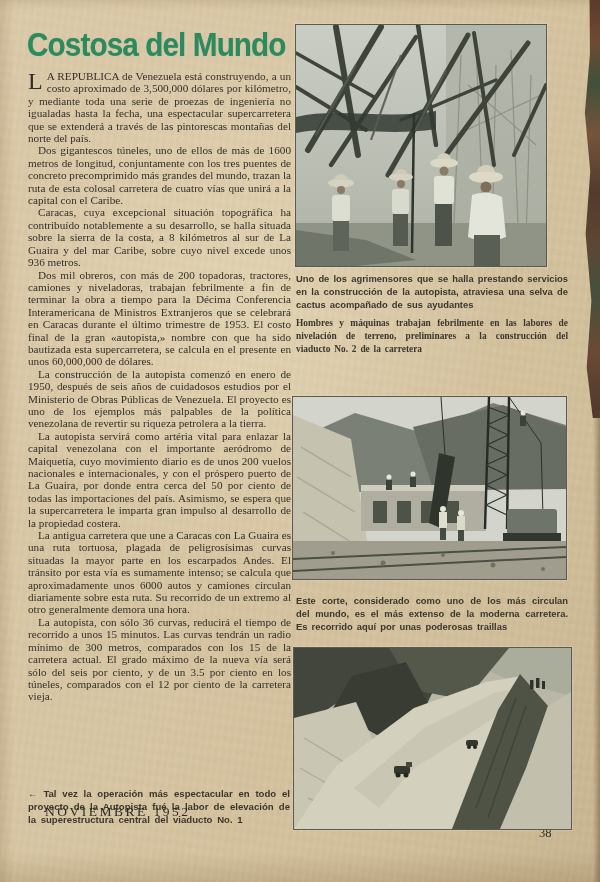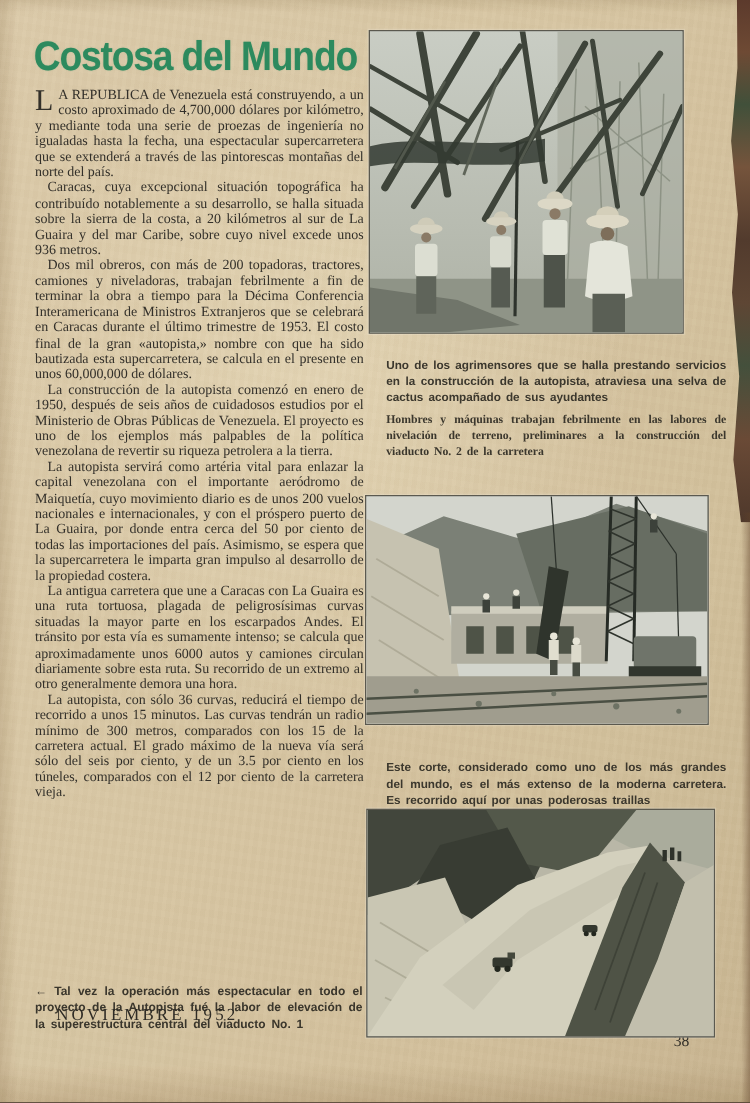--- a/index.html
+++ b/index.html
@@ -44,40 +44,41 @@
   .page-number{position:absolute;left:539px;top:826px;
     font-family:"Liberation Serif",serif;font-size:12.5px;color:#2f2c26;}
   
   .right-col{position:absolute;left:293px;top:24px;width:280px;height:830px;}
   .photo{position:absolute;margin:0;border:1px solid rgba(60,56,46,.75);
     box-shadow:0 0 0 1px rgba(255,255,255,.15);overflow:hidden;background:#b8bcb4;}
   .photo svg{display:block;}
   #photo1{left:2px;top:0;width:250px;height:241px;}
   #photo2{left:-1px;top:372px;width:273px;height:182px;}
   #photo3{left:0;top:623px;width:277px;height:181px;}
-  .photo-caption{position:absolute;left:0;width:272px;margin:16px;
+  .photo-caption{position:absolute;left:0;width:272px;margin:3px;
     font-family:"Liberation Sans",sans-serif;font-weight:bold;font-size:9.4px;
     line-height:13.2px;color:#3b372d;text-align:justify;word-spacing:1.5px;}
   #caption1{top:245px;}
   #caption2{top:290px;font-family:Liberation Serif, serif;}
   #caption3{top:567px;}
 </style>
 </head>
 <body>
 
 <div class="scan">
   <div class="grain"></div>
   <div class="edge-strip"></div>
   <div class="edge-strip-lower"></div>
 
   <h1 class="title">Costosa del Mundo</h1>
 
   <div class="body-col">
-    <p class="intro"><span class="dropcap">L</span><span>A REPUBLICA de Venezuela está construyendo, a un costo aproximado de 4,700,000 dólares por kilómetro, y mediante toda una serie de proezas de ingeniería no igualadas hasta la fecha, una espectacular supercarretera que se extenderá a través de las pintorescas montañas del norte del país.</span></p>
-    <p>Caracas, cuya excepcional situación topográfica ha contribuído notablemente a su desarrollo, se halla situada sobre la sierra de la costa, a 20 kilómetros al sur de La Guaira y del mar Caribe, sobre cuyo nivel excede unos 936 metros.</p>
+    <p class="intro"><span class="dropcap">L</span><span>A REPUBLICA de Venezuela está construyendo, a un costo aproximado de 3,500,000 dólares por kilómetro, y mediante toda una serie de proezas de ingeniería no igualadas hasta la fecha, una espectacular supercarretera que se extenderá a través de las pintorescas montañas del norte del país.</span></p>
+    <p>Dos gigantescos túneles, uno de ellos de más de 1600 metros de longitud, conjuntamente con los tres puentes de concreto precomprimido más grandes del mundo, trazan la ruta de esta colosal carretera de cuatro vías que unirá a la capital con el Caribe.</p>
+    <p>Caracas, cuya excepcional situación topográfica ha contribuído notablemente a su desarrollo, se halla situada sobre la sierra de la costa, a 8 kilómetros al sur de La Guaira y del mar Caribe, sobre cuyo nivel excede unos 936 metros.</p>
     <p>Dos mil obreros, con más de 200 topadoras, tractores, camiones y niveladoras, trabajan febrilmente a fin de terminar la obra a tiempo para la Décima Conferencia Interamericana de Ministros Extranjeros que se celebrará en Caracas durante el último trimestre de 1953. El costo final de la gran «autopista,» nombre con que ha sido bautizada esta supercarretera, se calcula en el presente en unos 60,000,000 de dólares.</p>
     <p>La construcción de la autopista comenzó en enero de 1950, después de seis años de cuidadosos estudios por el Ministerio de Obras Públicas de Venezuela. El proyecto es uno de los ejemplos más palpables de la política venezolana de revertir su riqueza petrolera a la tierra.</p>
     <p>La autopista servirá como artéria vital para enlazar la capital venezolana con el importante aeródromo de Maiquetía, cuyo movimiento diario es de unos 200 vuelos nacionales e internacionales, y con el próspero puerto de La Guaira, por donde entra cerca del 50 por ciento de todas las importaciones del país. Asimismo, se espera que la supercarretera le imparta gran impulso al desarrollo de la propiedad costera.</p>
     <p>La antigua carretera que une a Caracas con La Guaira es una ruta tortuosa, plagada de peligrosísimas curvas situadas la mayor parte en los escarpados Andes. El tránsito por esta vía es sumamente intenso; se calcula que aproximadamente unos 6000 autos y camiones circulan diariamente sobre esta ruta. Su recorrido de un extremo al otro generalmente demora una hora.</p>
     <p>La autopista, con sólo 36 curvas, reducirá el tiempo de recorrido a unos 15 minutos. Las curvas tendrán un radio mínimo de 300 metros, comparados con los 15 de la carretera actual. El grado máximo de la nueva vía será sólo del seis por ciento, y de un 3.5 por ciento en los túneles, comparados con el 12 por ciento de la carretera vieja.</p>
   </div>
 
   <p class="left-caption">← Tal vez la operación más espectacular en todo el proyecto de la Autopista fué la labor de elevación de la superestructura central del viaducto No. 1</p>
   <div class="footer-date">NOVIEMBRE 1952</div>
   <div class="page-number">38</div>
@@ -240,21 +241,21 @@
         <g fill="#6d7264">
           <circle cx="40" cy="156" r="2"></circle>
             <circle cx="90" cy="166" r="2.5"></circle>
             <circle cx="150" cy="158" r="2"></circle>
           <circle cx="200" cy="168" r="2.5"></circle>
             <circle cx="250" cy="172" r="2"></circle>
         </g>
       </svg>
     </figure>
 
-    <p class="photo-caption" id="caption3">Este corte, considerado como uno de los más grandes del mundo, es el más extenso de la moderna carretera. Es recorrido aquí por unas poderosas traillas</p>
+    <p class="photo-caption" id="caption3">Este corte, considerado como uno de los más circulan del mundo, es el más extenso de la moderna carretera. Es recorrido aquí por unas poderosas traillas</p>
 
     <figure class="photo" id="photo3">
       <svg width="277" height="181" viewBox="0 0 277 181">
         <rect width="277" height="181" fill="#b9b7a7"></rect>
         <polygon points="150,0 277,0 277,48 210,30" fill="#aaac9c"></polygon>
         <polygon points="0,0 160,0 130,62 62,42 0,84" fill="#42463c"></polygon>
         <polygon points="95,0 215,0 172,52 120,42" fill="#53584a"></polygon>
         <polygon points="58,28 112,14 142,70 92,92 38,62" fill="#383c33"></polygon>
         <polygon points="0,70 62,54 92,122 60,181 0,181" fill="#c9c6b3"></polygon>
         <g stroke="#a8a591" stroke-width="1.4" opacity=".8">

